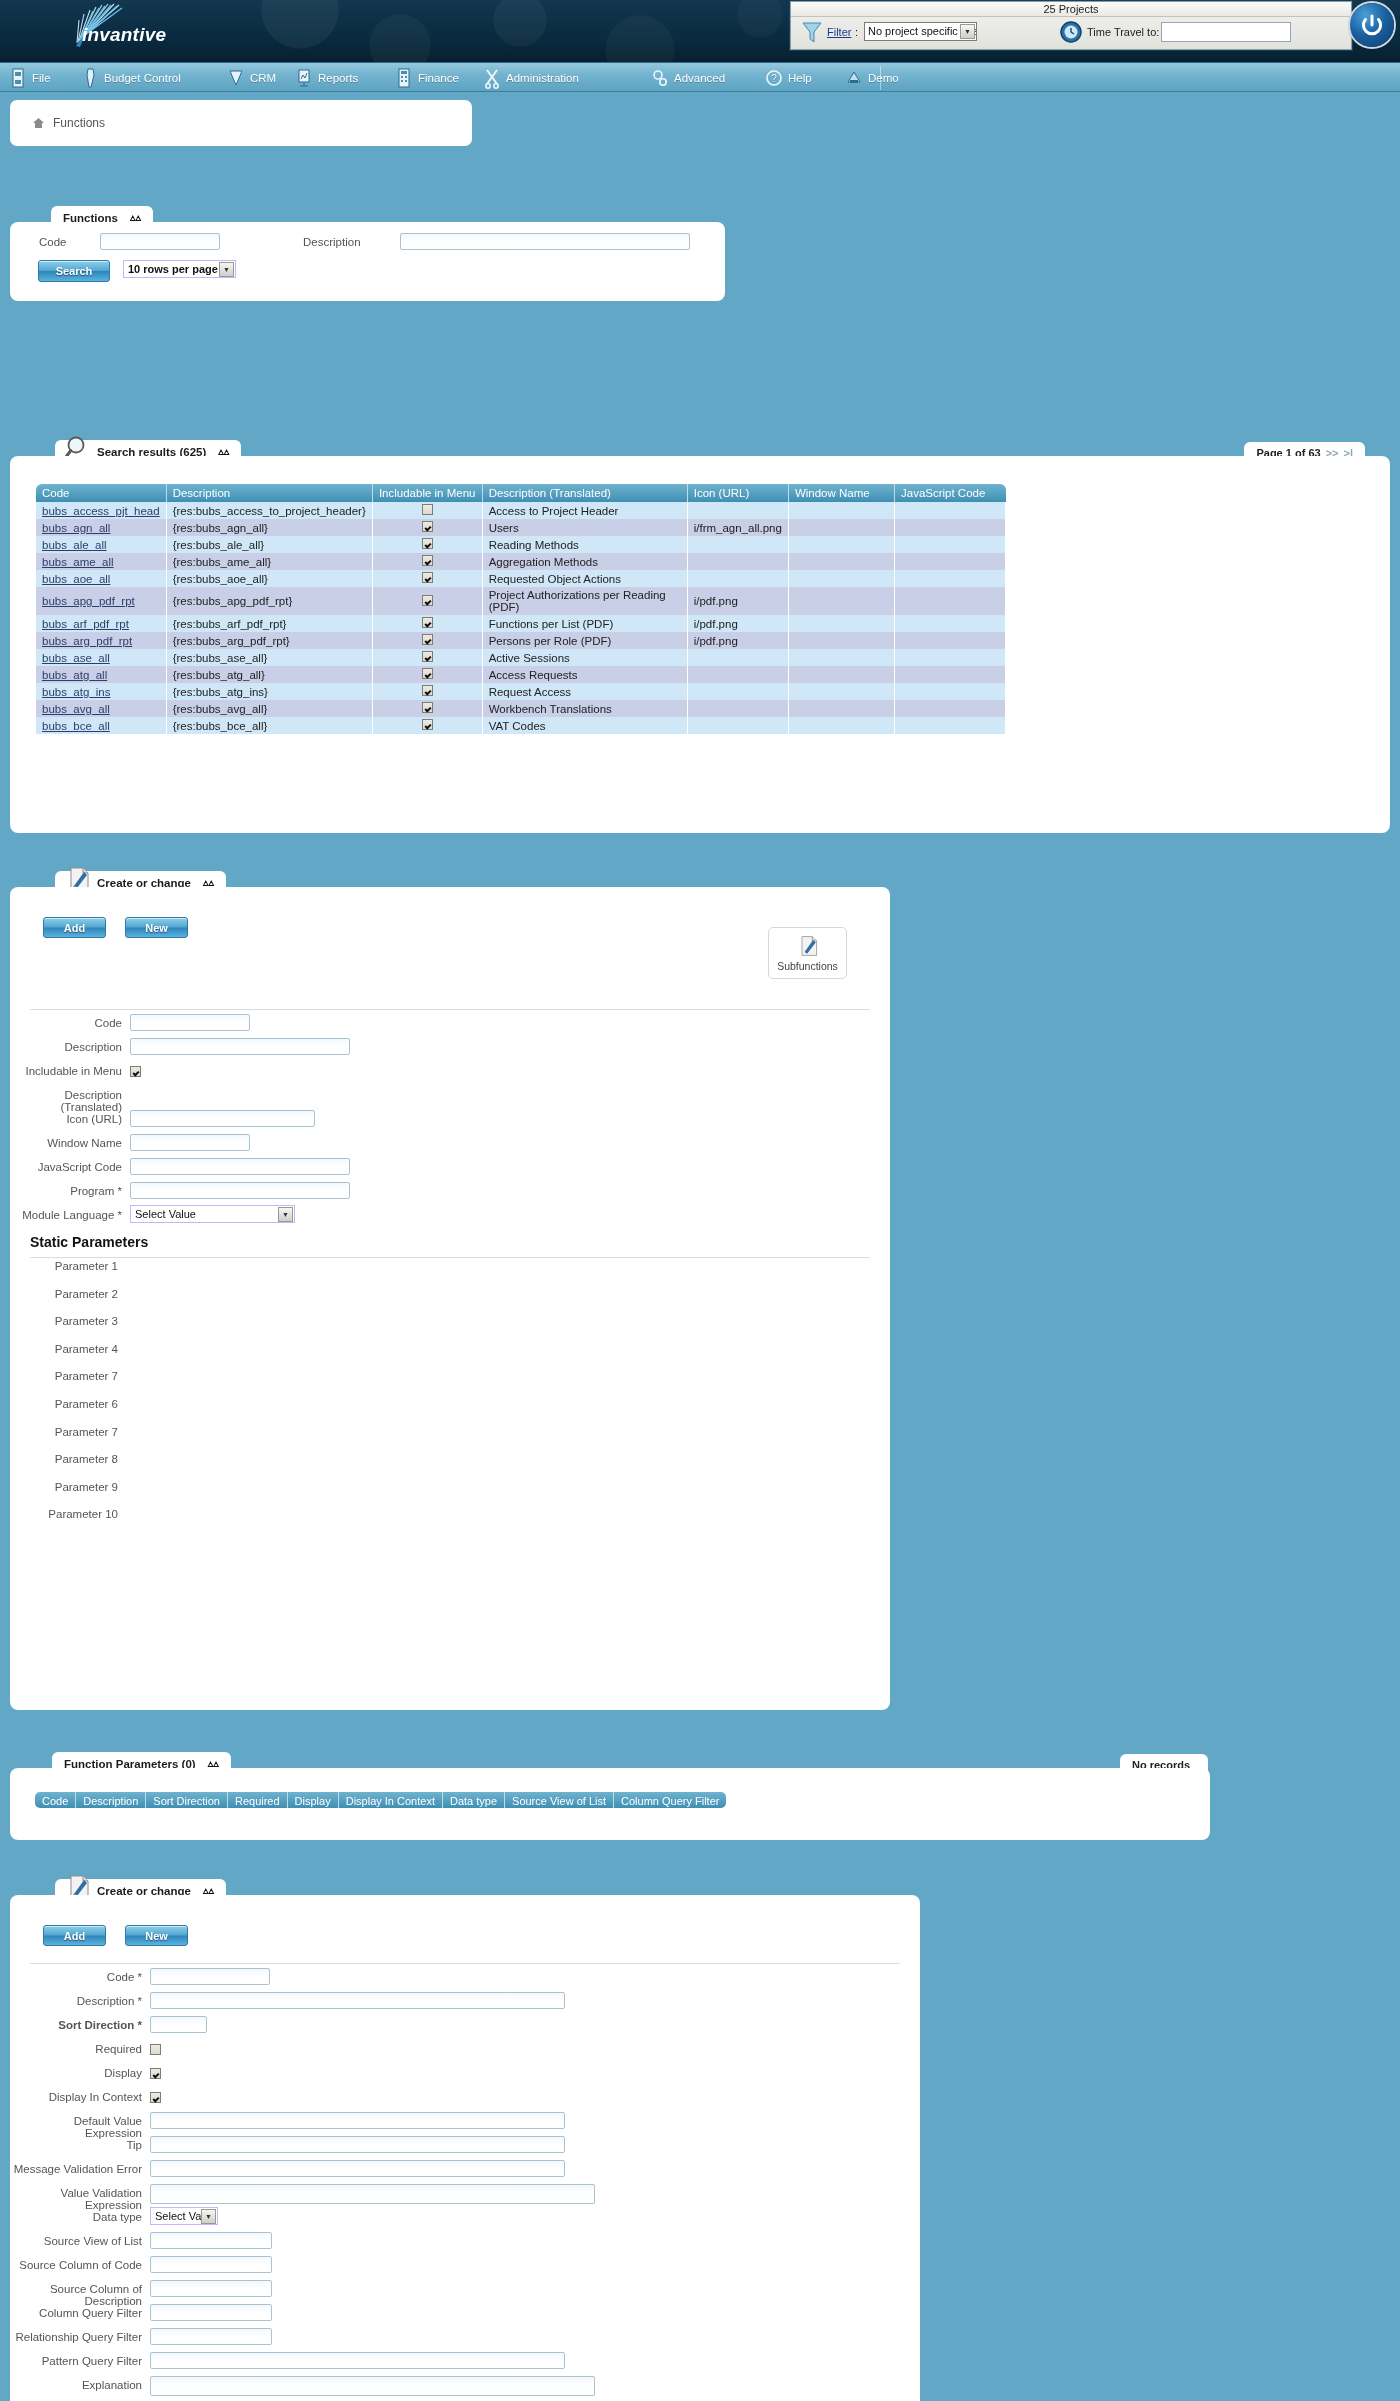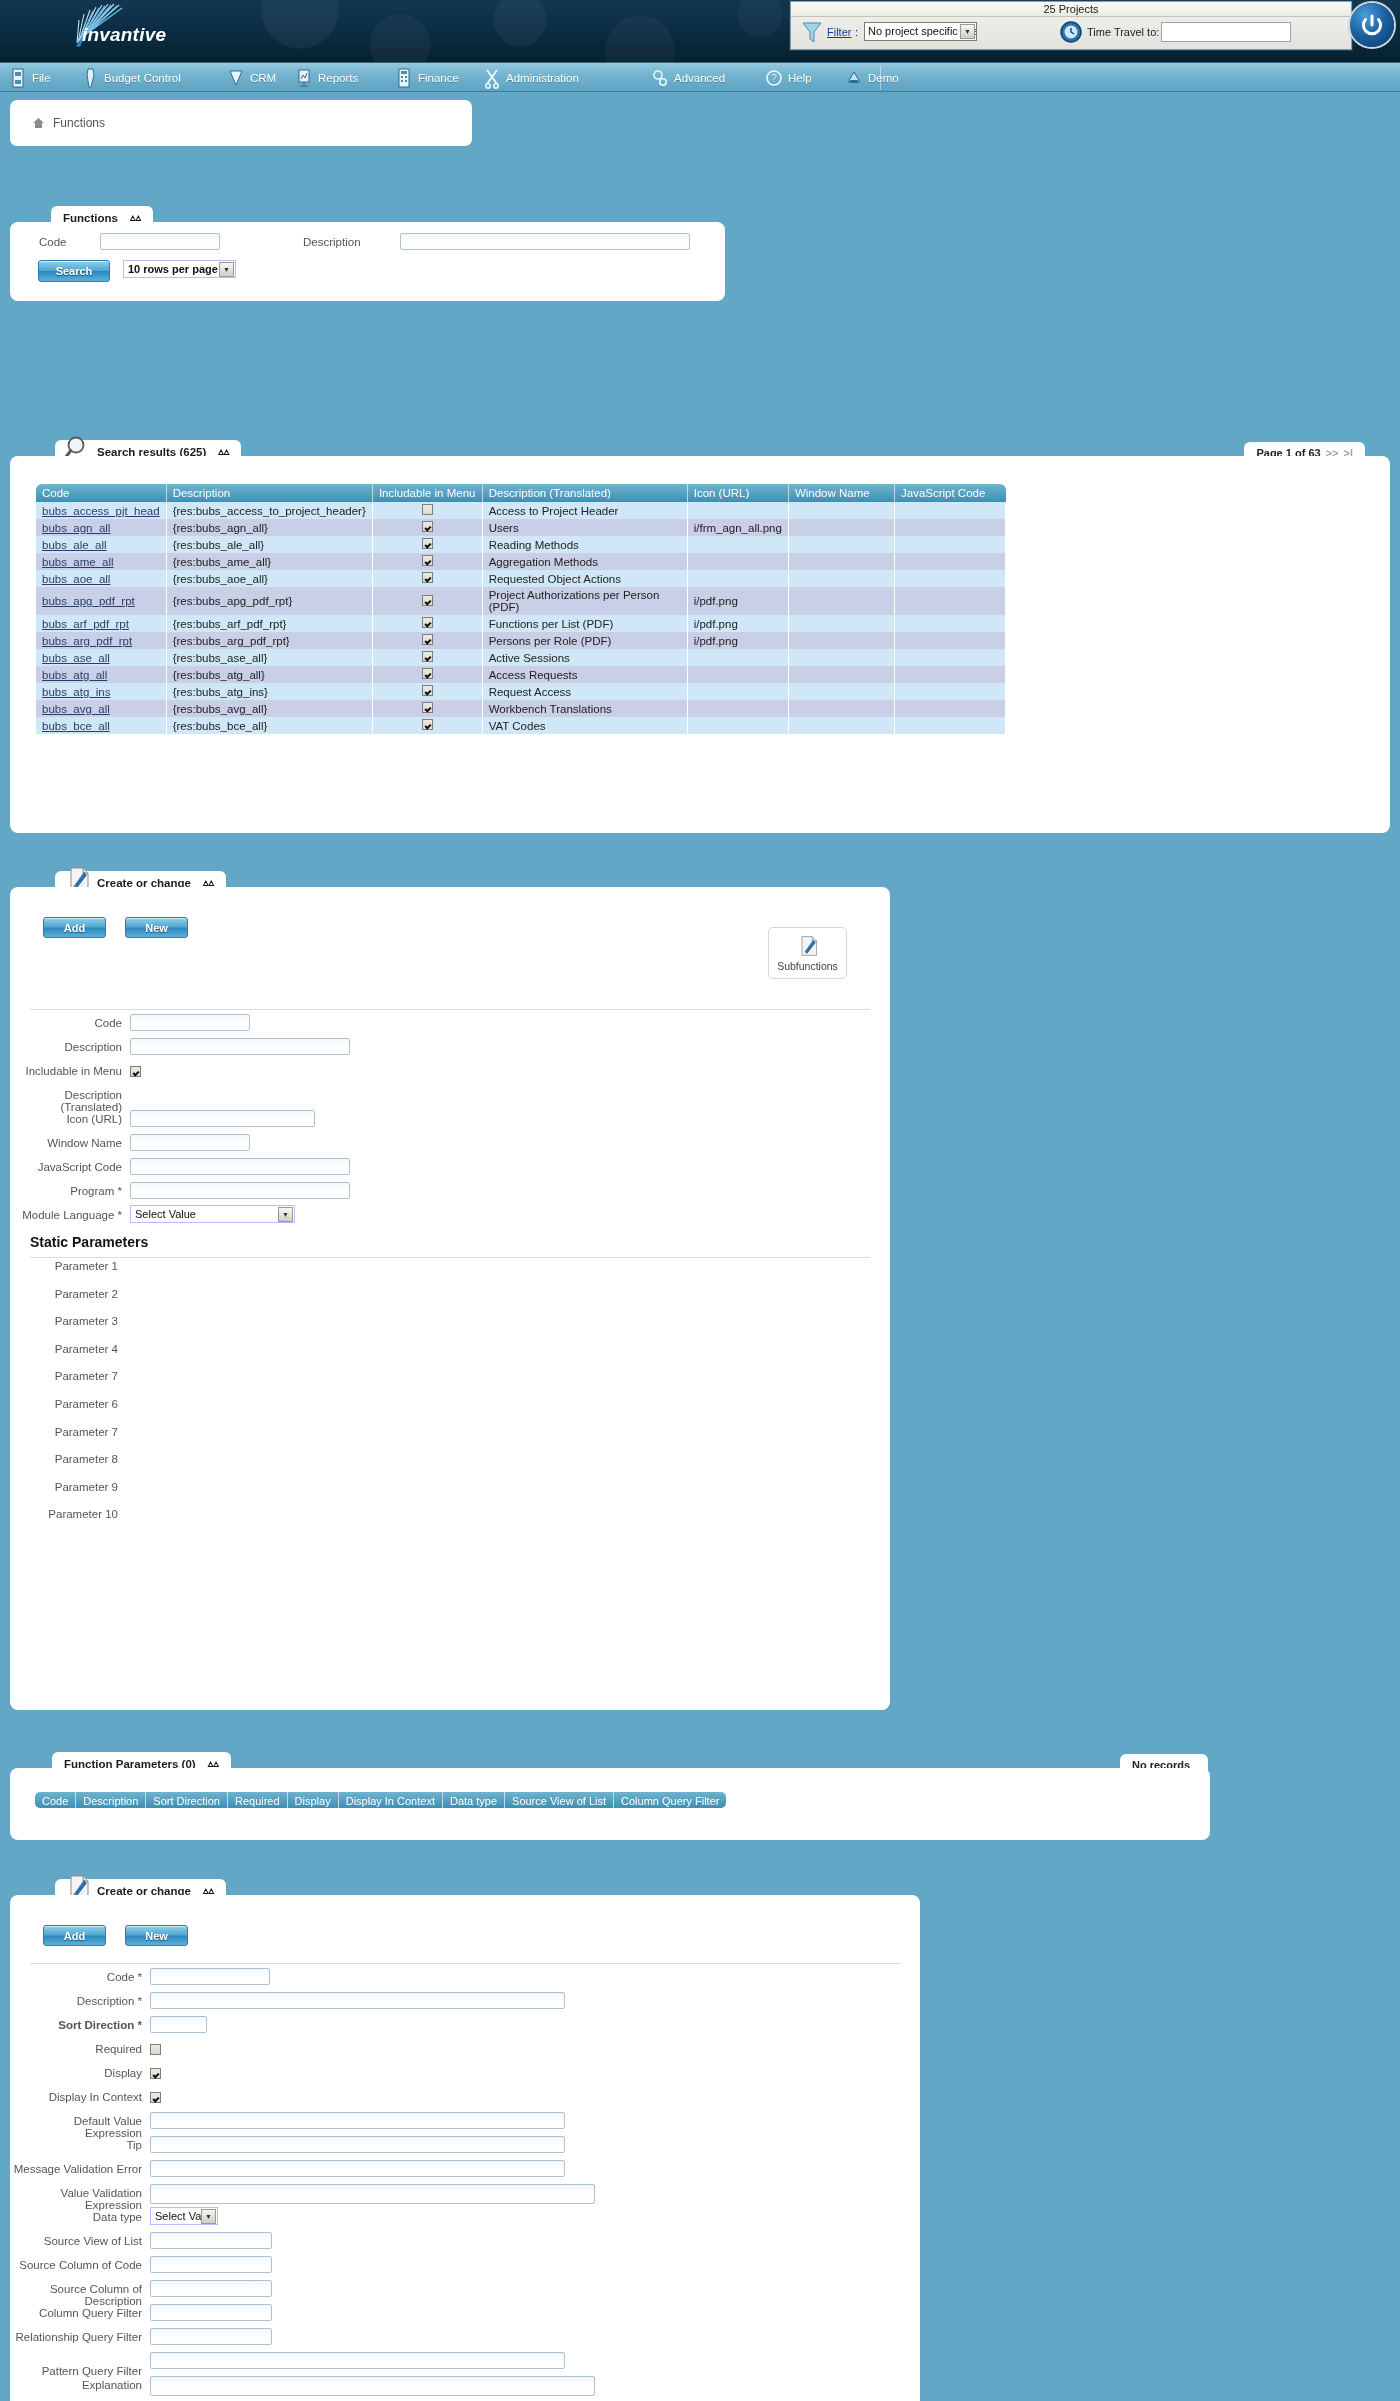--- a/index.html
+++ b/index.html
@@ -433,21 +433,21 @@
               <td class="ctr"><span class="cb on"></span></td>
               <td>Requested Object Actions</td>
               <td></td>
               <td></td>
               <td></td>
             </tr>
             <tr class="even">
               <td><a>bubs_apg_pdf_rpt</a></td>
               <td>{res:bubs_apg_pdf_rpt}</td>
               <td class="ctr"><span class="cb on"></span></td>
-              <td>Project Authorizations per Person (PDF)</td>
+              <td>Project Authorizations per Reading (PDF)</td>
               <td>i/pdf.png</td>
               <td></td>
               <td></td>
             </tr>
             <tr class="odd">
               <td><a>bubs_arf_pdf_rpt</a></td>
               <td>{res:bubs_arf_pdf_rpt}</td>
               <td class="ctr"><span class="cb on"></span></td>
               <td>Functions per List (PDF)</td>
               <td>i/pdf.png</td>
@@ -634,20 +634,20 @@
         <div class="lbl" style="position: absolute; left: 0px; width: 132px; top: 264px;">Source View of List</div>
         <div class="fld" style="position: absolute; left: 140px; top: 261px; width: 122px;"></div>
         <div class="lbl" style="position: absolute; left: 0px; width: 132px; top: 288px;">Source Column of Code</div>
         <div class="fld" style="position: absolute; left: 140px; top: 285px; width: 122px;"></div>
         <div class="lbl" style="position: absolute; left: 0px; width: 132px; top: 312px;">Source Column of Description</div>
         <div class="fld" style="position: absolute; left: 140px; top: 309px; width: 122px;"></div>
         <div class="lbl" style="position: absolute; left: 0px; width: 132px; top: 336px;">Column Query Filter</div>
         <div class="fld" style="position: absolute; left: 140px; top: 333px; width: 122px;"></div>
         <div class="lbl" style="position: absolute; left: 0px; width: 132px; top: 360px;">Relationship Query Filter</div>
         <div class="fld" style="position: absolute; left: 140px; top: 357px; width: 122px;"></div>
-        <div class="lbl" style="position: absolute; left: 0px; width: 132px; top: 384px; margin-top: 10px;">Pattern Query Filter</div>
+        <div class="lbl" style="position: absolute; left: 0px; width: 132px; top: 384px;">Pattern Query Filter</div>
         <div class="fld" style="position: absolute; left: 140px; top: 381px; width: 415px;"></div>
         <div class="lbl" style="position: absolute; left: 0px; width: 132px; top: 408px;">Explanation</div>
         <div class="fld tall" style="position: absolute; left: 140px; top: 405px; width: 445px; height: 20px;"></div>
       </div>
   </div>
 
 </div>
 
 </body></html>

